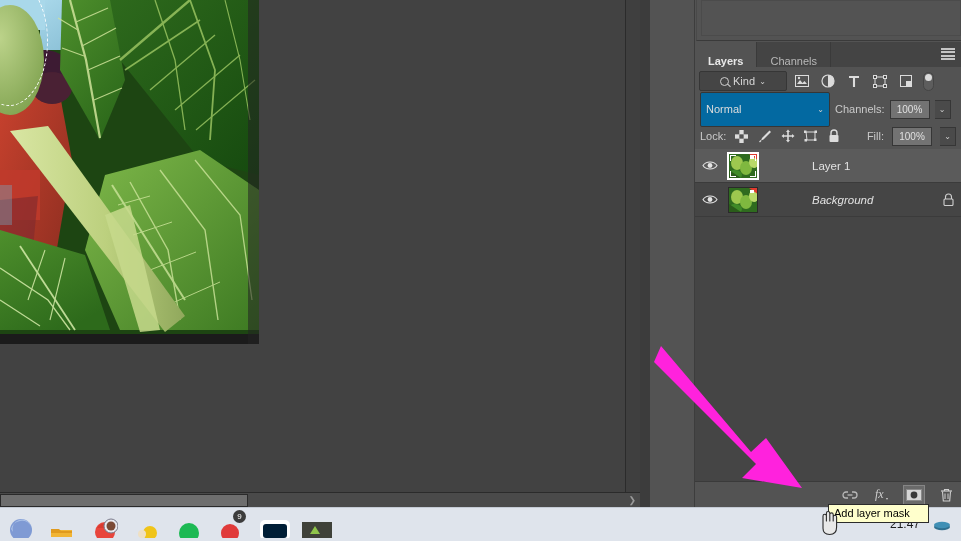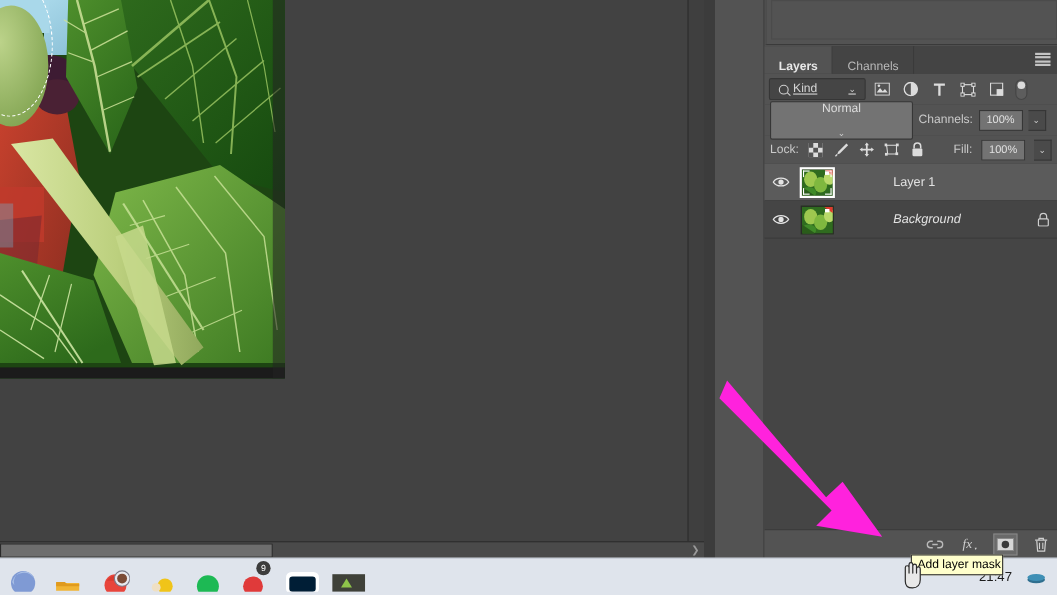--- a/index.html
+++ b/index.html
@@ -91,22 +91,22 @@
   .panel-menu i { display:block; height: 2px; background: #c4c4c4; }
 
   
   .filter-row {
     height: 28px; background: #535353;
     display: flex; align-items: center; padding: 0 4px; gap: 4px;
   }
   .kind-select {
     width: 88px; height: 20px; background: #454545;
     border: 1px solid #363636; border-radius: 2px;
-    display: flex; align-items: center; padding: 0 8px; gap: 4px;
-    color: #d6d6d6; font-size: 11px; text-decoration: underline;
+    display: flex; align-items: center; padding: 0 20px; gap: 4px;
+    color: #d6d6d6; font-size: 11px;
   }
   .kind-select .magnifier {
     width: 9px; height: 9px; border: 1.3px solid #cfcfcf; border-radius: 50%;
     position: relative; flex: 0 0 auto;
   }
   .kind-select .magnifier::after {
     content:''; position:absolute; right:-3px; bottom:-2px;
     width: 4px; height: 1.3px; background: #cfcfcf; transform: rotate(45deg);
   }
   .kind-select .lbl { flex: 1; }
@@ -123,23 +123,23 @@
     content:''; position:absolute; left: 1px; top: 1px;
     width: 7px; height: 7px; border-radius: 50%; background: #dcdcdc;
   }
 
   
   .blend-row {
     height: 28px; background: #535353;
     display: flex; align-items: center; padding: 0 5px; gap: 5px;
   }
   .blend-select {
-    width: 130px; height: 35px; background: #737373; border: 1px solid #363636;
+    width: 130px; height: 35px; background: #0369a1; border: 1px solid #363636;
     border-radius: 2px; display: flex; align-items: center;
-    padding: 0 5px; color: #dcdcdc; font-size: 11px; flex-direction: column;
+    padding: 0 5px; color: #dcdcdc; font-size: 11px;
   }
   .blend-select .lbl { flex: 1; }
   .lbl-small { color: #c9c9c9; font-size: 11px; }
   .numbox {
     width: 40px; height: 19px; background: #737373; border: 1px solid #363636;
     color: #e0e0e0; font-size: 10px; display: flex; align-items: center;
     justify-content: center;
   }
   .stepper {
     width: 16px; height: 19px; background: #4a4a4a; border: 1px solid #363636;
@@ -193,21 +193,21 @@
     justify-content: center; color: #cfcfcf;
   }
   .fbtn2.active {
     background: #6a6a6a; border: 1px solid #868686;
   }
 
   
   .tooltip {
     position: absolute; left: 828px; top: 504px;
     background: #ffffcc; border: 1px solid #2b2b2b;
-    color: #000; font-size: 11px; padding: 2px 1px 3px 5px;
+    color: #000; font-size: 11px; padding: 2px 18px 3px 5px;
     white-space: nowrap; z-index: 50;
   }
 
   
   .arrow-anno { position: absolute; left: 650px; top: 340px; width: 170px; height: 160px; z-index: 40; pointer-events: none; }
 
   
   .cursor { position: absolute; left: 818px; top: 510px; z-index: 60; }
 
   

